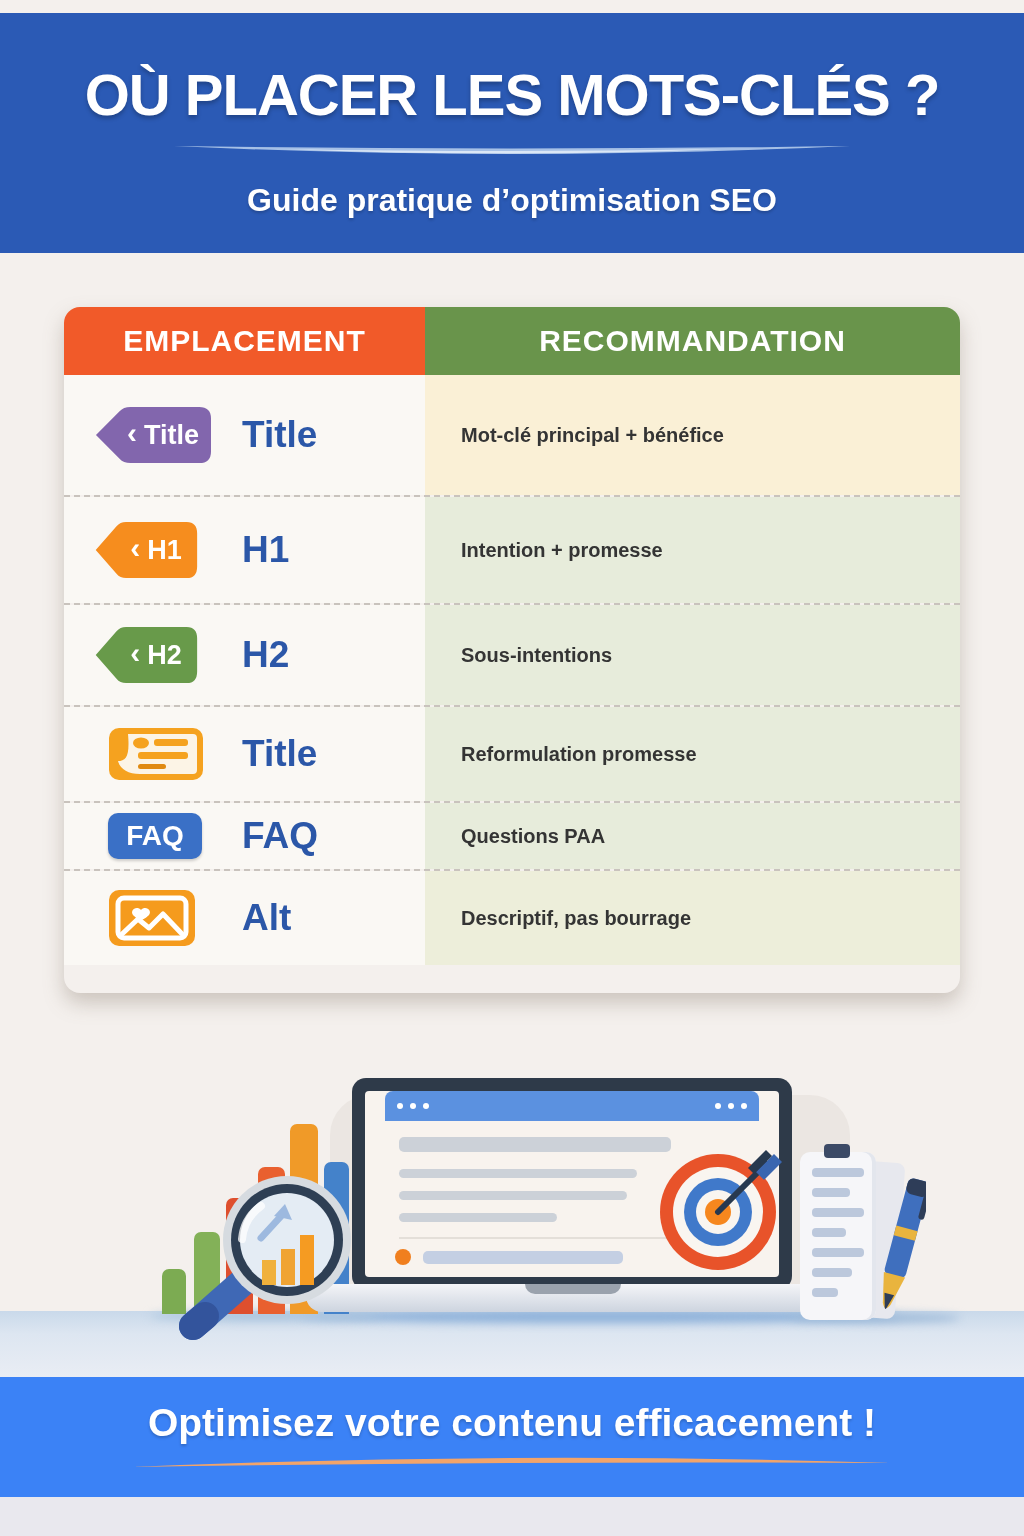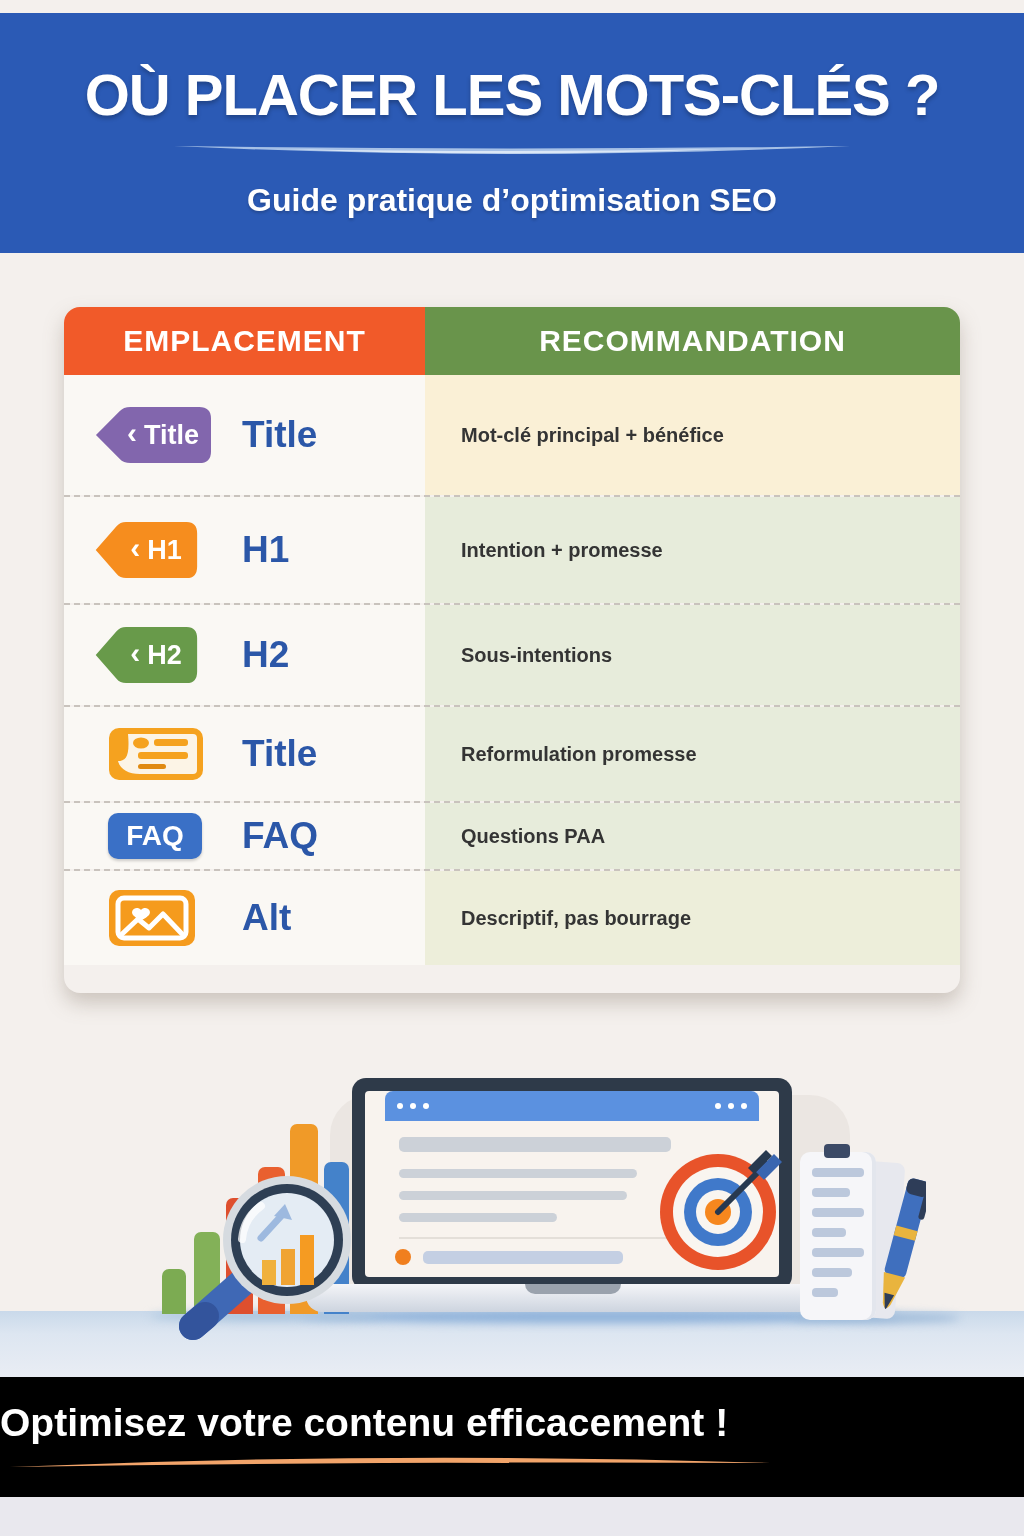--- a/index.html
+++ b/index.html
@@ -115,22 +115,22 @@
     padding:16px 0 0 12px;
   }
   .notepad .nline{ height:9px; border-radius:4px; background:#bcc8dc; margin-bottom:11px; }
   .notepad-clip{
     position:absolute; left:824px; top:1144px; width:26px; height:14px;
     background:#3c4a66; border-radius:4px;
   }
   
   .footer{
     position:absolute; left:0; top:1377px; width:1024px; height:120px;
-    background:#000000; display:flex; flex-direction:column;
-    justify-content:center;
+    background:#3b82f6; display:flex; flex-direction:column;
+    align-items:center; justify-content:center;
   }
   .footer-text{
     color:#fff; font-weight:bold; font-size:39px;
     text-shadow:0 2px 3px rgba(0,0,0,.2);
   }
   .bottom-strip{
     position:absolute; left:0; top:1497px; width:1024px; height:39px; background:#e9e8ee;
   }
 </style>
 </head>

